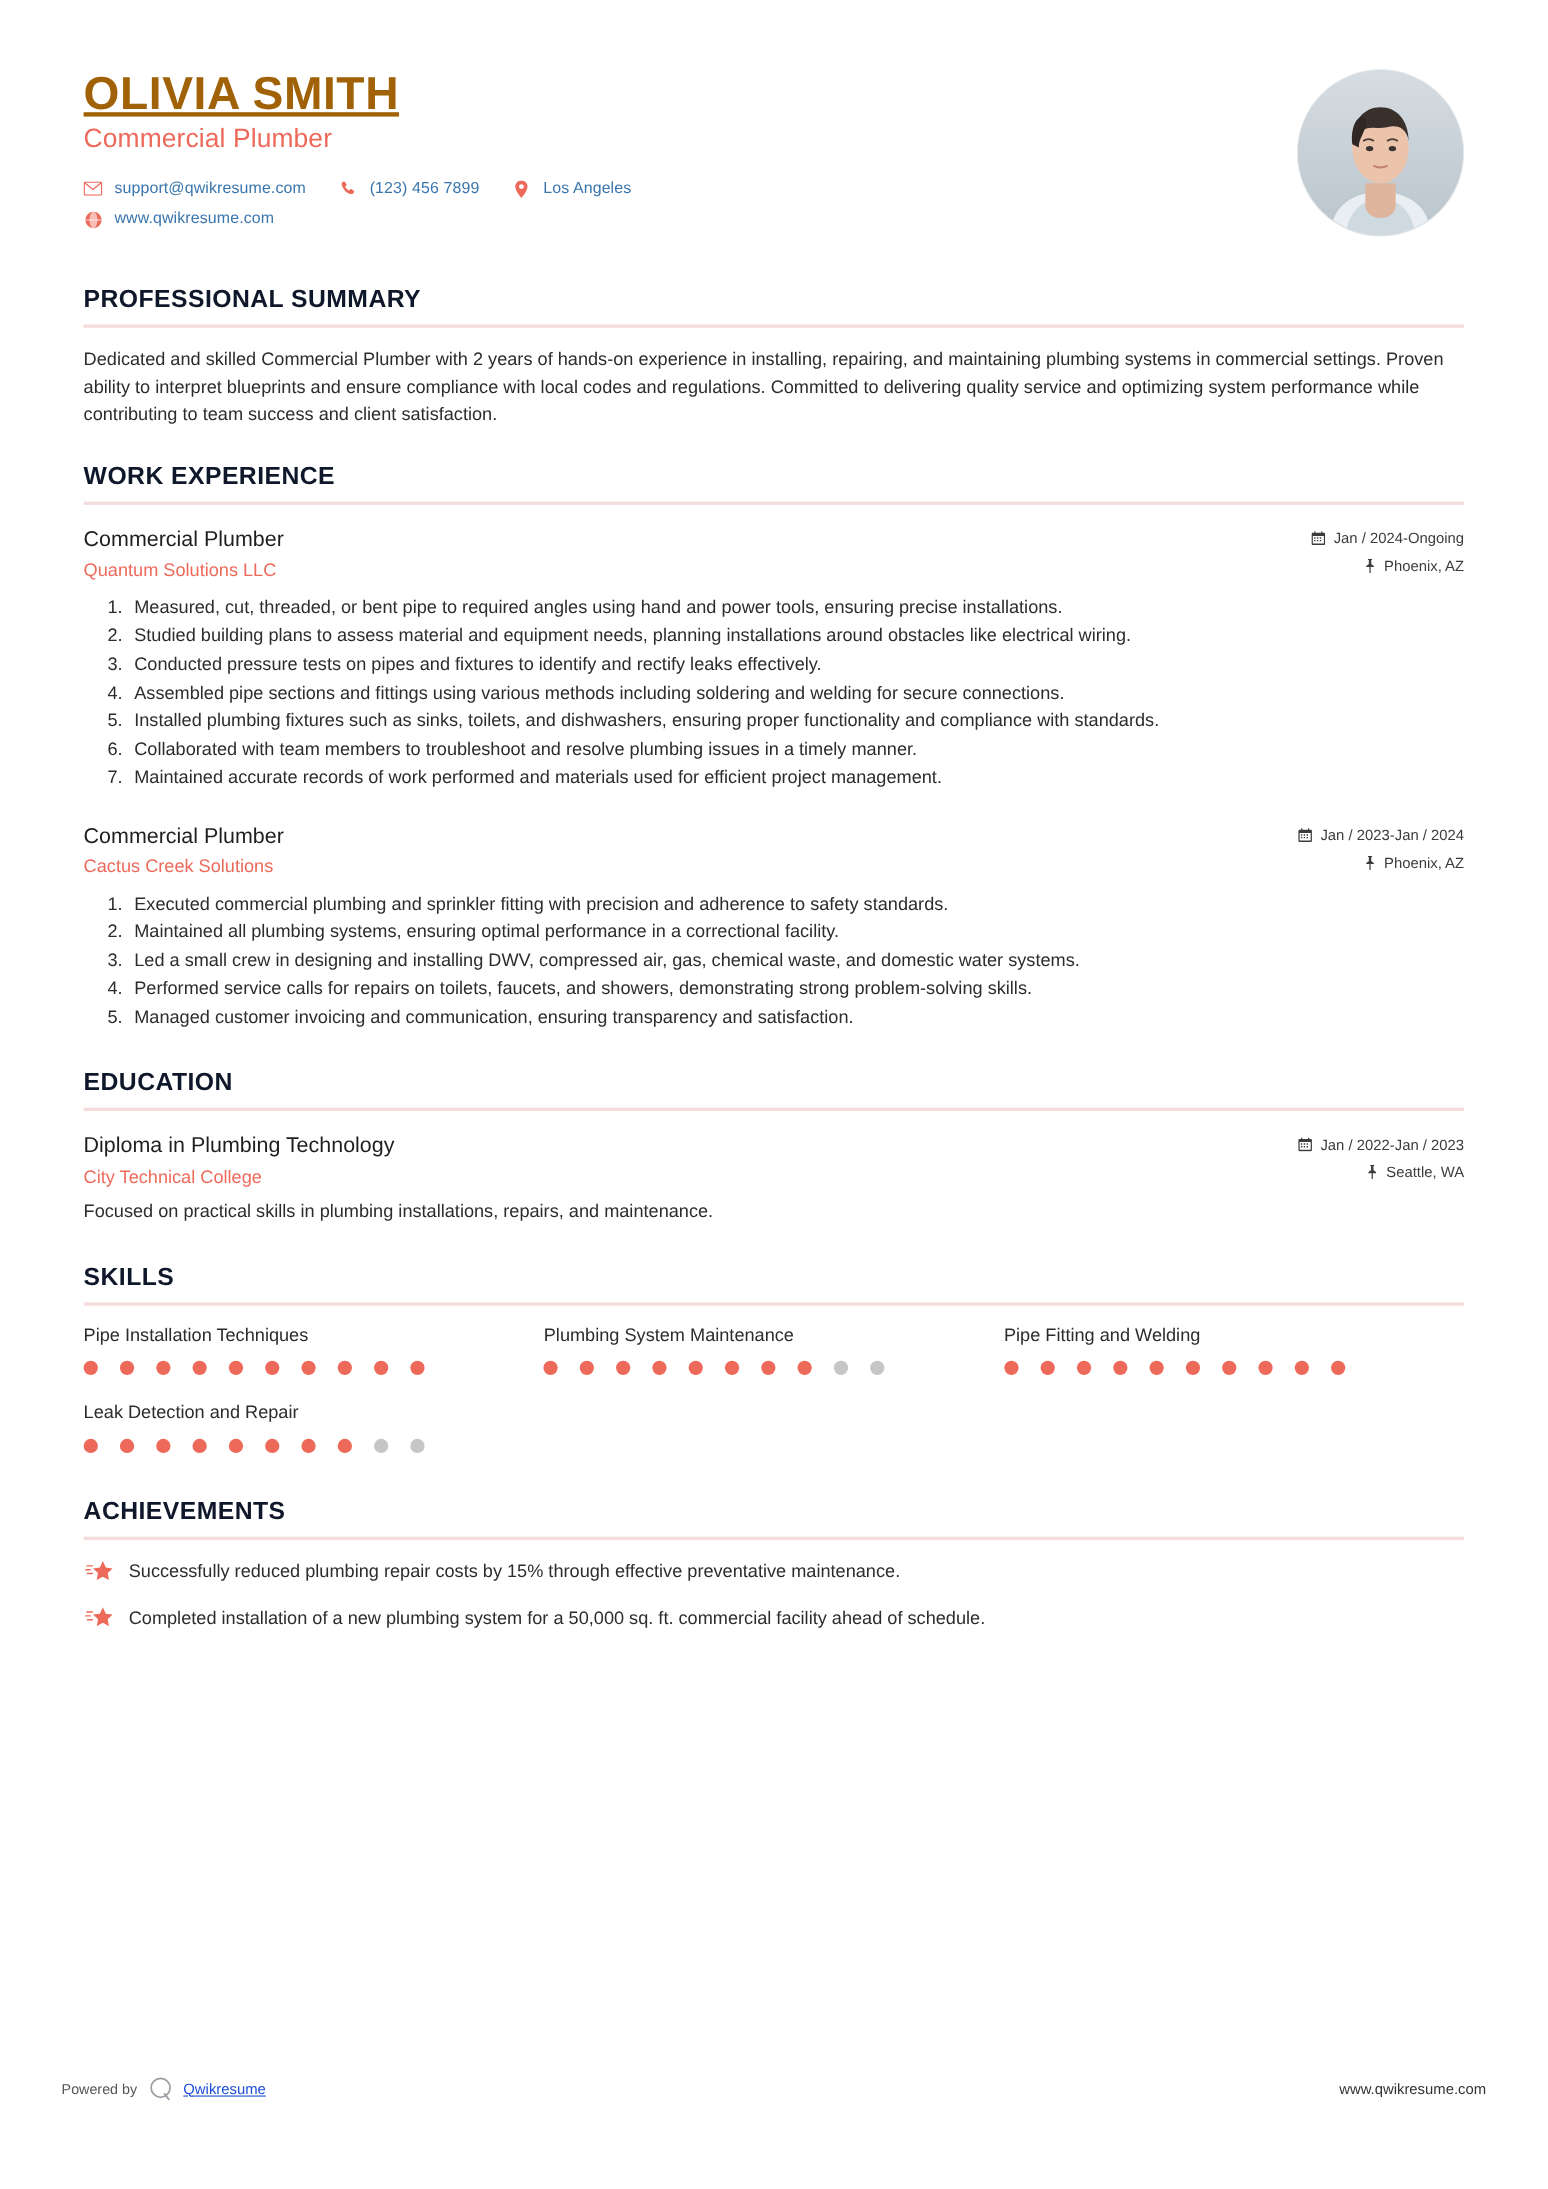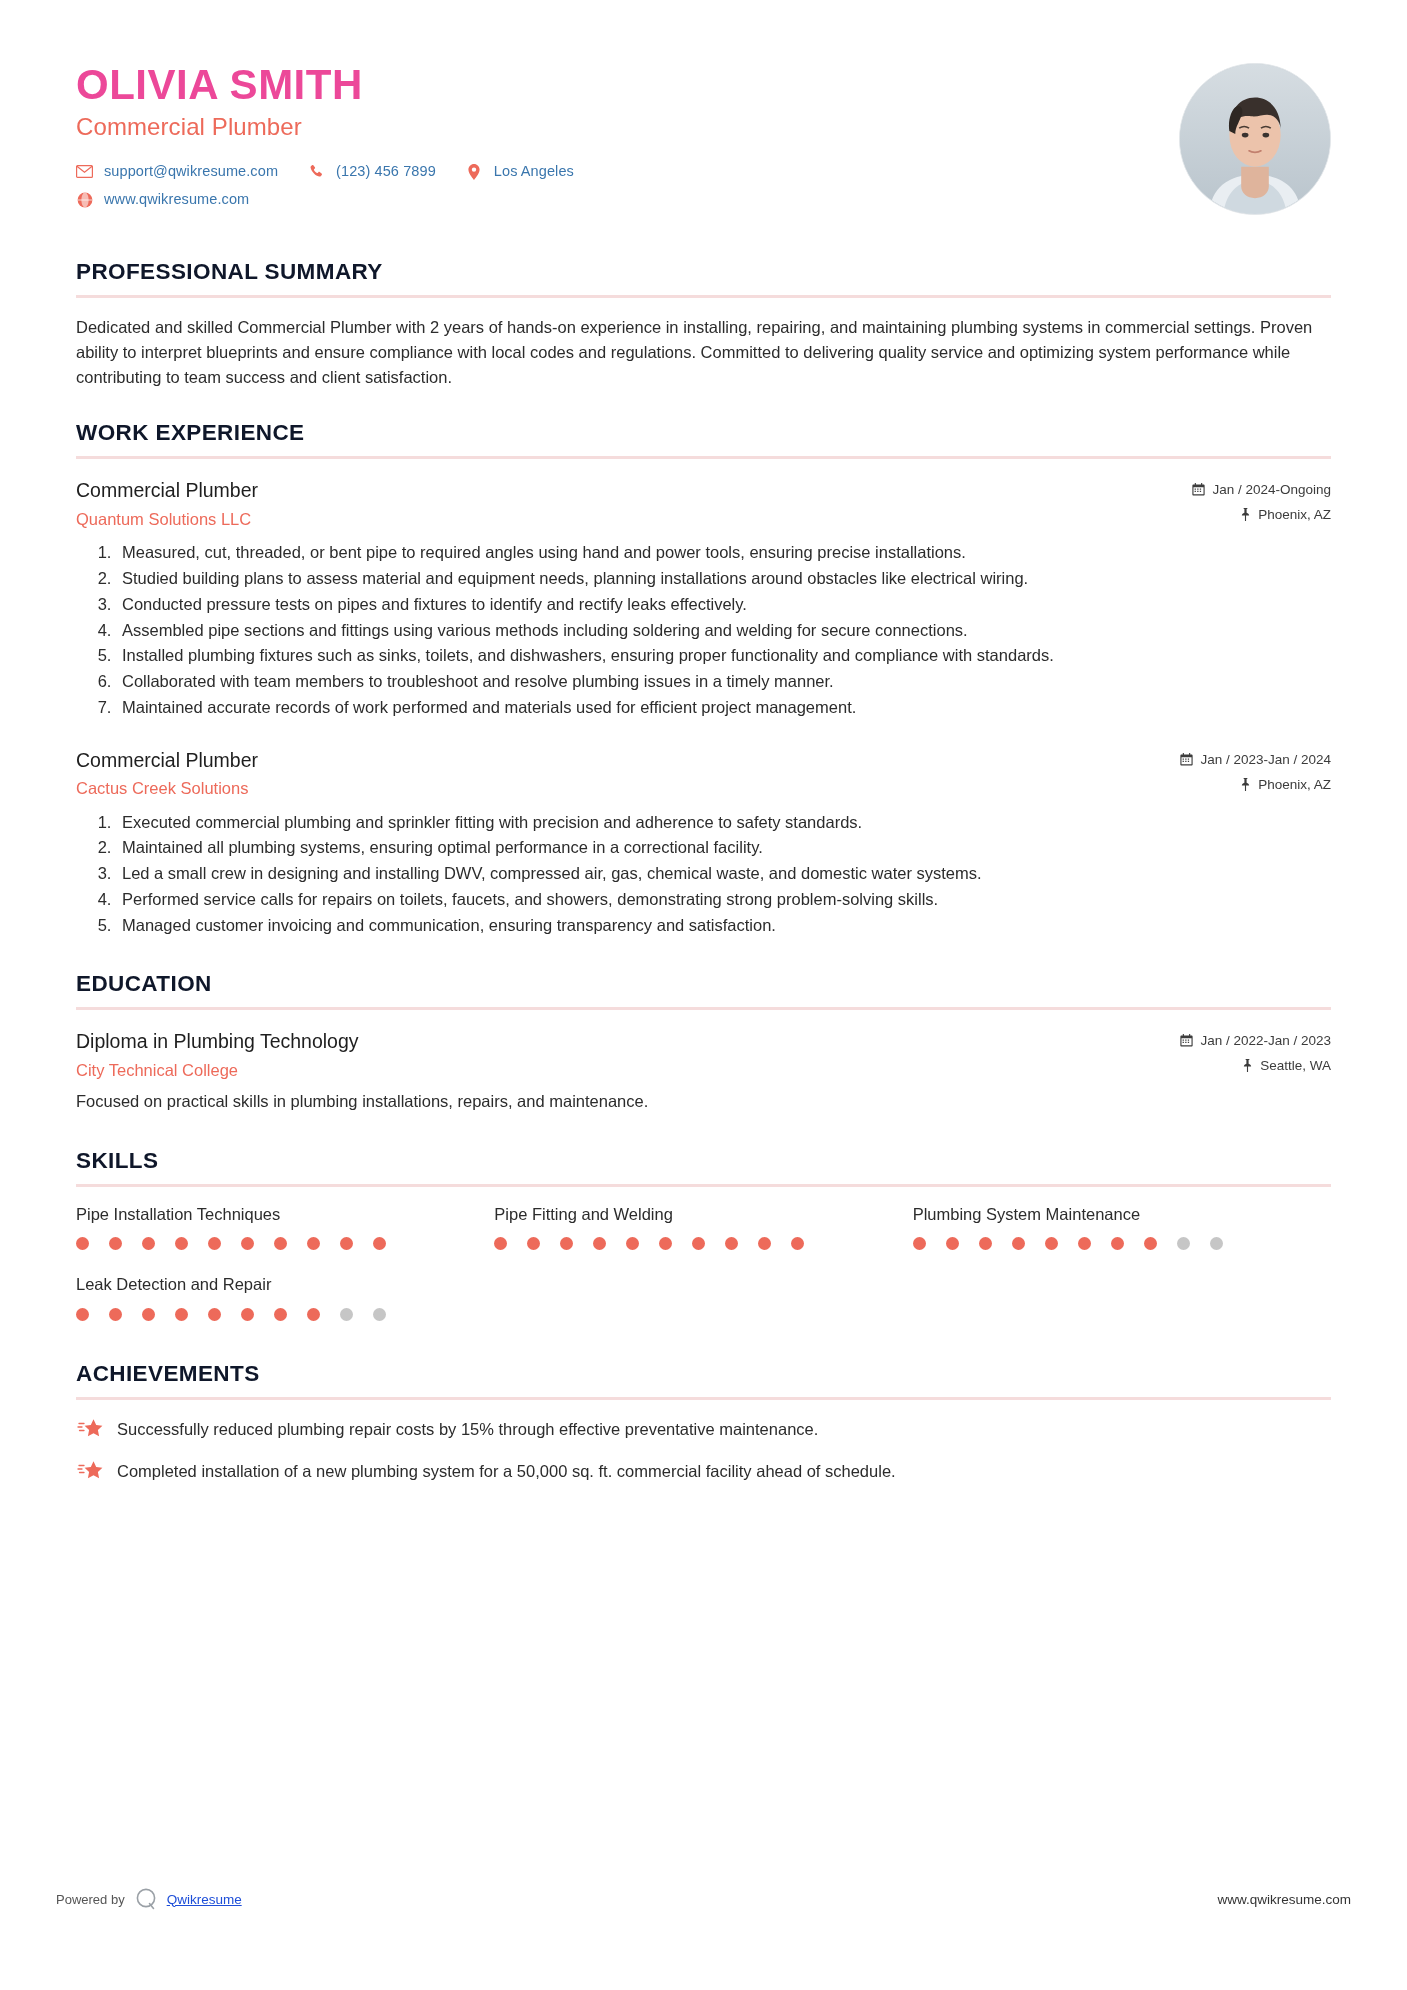--- a/index.html
+++ b/index.html
@@ -24,22 +24,23 @@
     justify-content: space-between;
     align-items: flex-start;
     margin-bottom: 40px;
   }
   .header-left { padding-top: 6px; flex: 1; }
 
   .full-name {
     font-size: 42px;
     font-weight: bold;
     letter-spacing: 0.5px;
-    color: #ec4899;
+    color: #a16207;
     line-height: 1.12;
+    text-decoration: underline;
   }
   .job-title {
     font-size: 24px;
     color: #ed6a5a;
     margin-top: 5px;
     font-weight: 400;
     letter-spacing: 0.1px;
   }
 
   .contact-rows { margin-top: 22px; }
@@ -439,47 +440,47 @@
             <span class="dot"></span>
             <span class="dot"></span>
             <span class="dot"></span>
             <span class="dot"></span>
             <span class="dot"></span>
             <span class="dot"></span>
             <span class="dot"></span>
           </div>
         </div>
         <div class="skill-cell">
+          <div class="skill-name">Plumbing System Maintenance</div>
+          <div class="dots">
+            <span class="dot"></span>
+            <span class="dot"></span>
+            <span class="dot"></span>
+            <span class="dot"></span>
+            <span class="dot"></span>
+            <span class="dot"></span>
+            <span class="dot"></span>
+            <span class="dot"></span>
+            <span class="dot off"></span>
+            <span class="dot off"></span>
+          </div>
+        </div>
+        <div class="skill-cell">
           <div class="skill-name">Pipe Fitting and Welding</div>
           <div class="dots">
             <span class="dot"></span>
             <span class="dot"></span>
             <span class="dot"></span>
             <span class="dot"></span>
             <span class="dot"></span>
             <span class="dot"></span>
             <span class="dot"></span>
             <span class="dot"></span>
             <span class="dot"></span>
             <span class="dot"></span>
-          </div>
-        </div>
-        <div class="skill-cell">
-          <div class="skill-name">Plumbing System Maintenance</div>
-          <div class="dots">
-            <span class="dot"></span>
-            <span class="dot"></span>
-            <span class="dot"></span>
-            <span class="dot"></span>
-            <span class="dot"></span>
-            <span class="dot"></span>
-            <span class="dot"></span>
-            <span class="dot"></span>
-            <span class="dot off"></span>
-            <span class="dot off"></span>
           </div>
         </div>
         <div class="skill-cell">
           <div class="skill-name">Leak Detection and Repair</div>
           <div class="dots">
             <span class="dot"></span>
             <span class="dot"></span>
             <span class="dot"></span>
             <span class="dot"></span>
             <span class="dot"></span>

